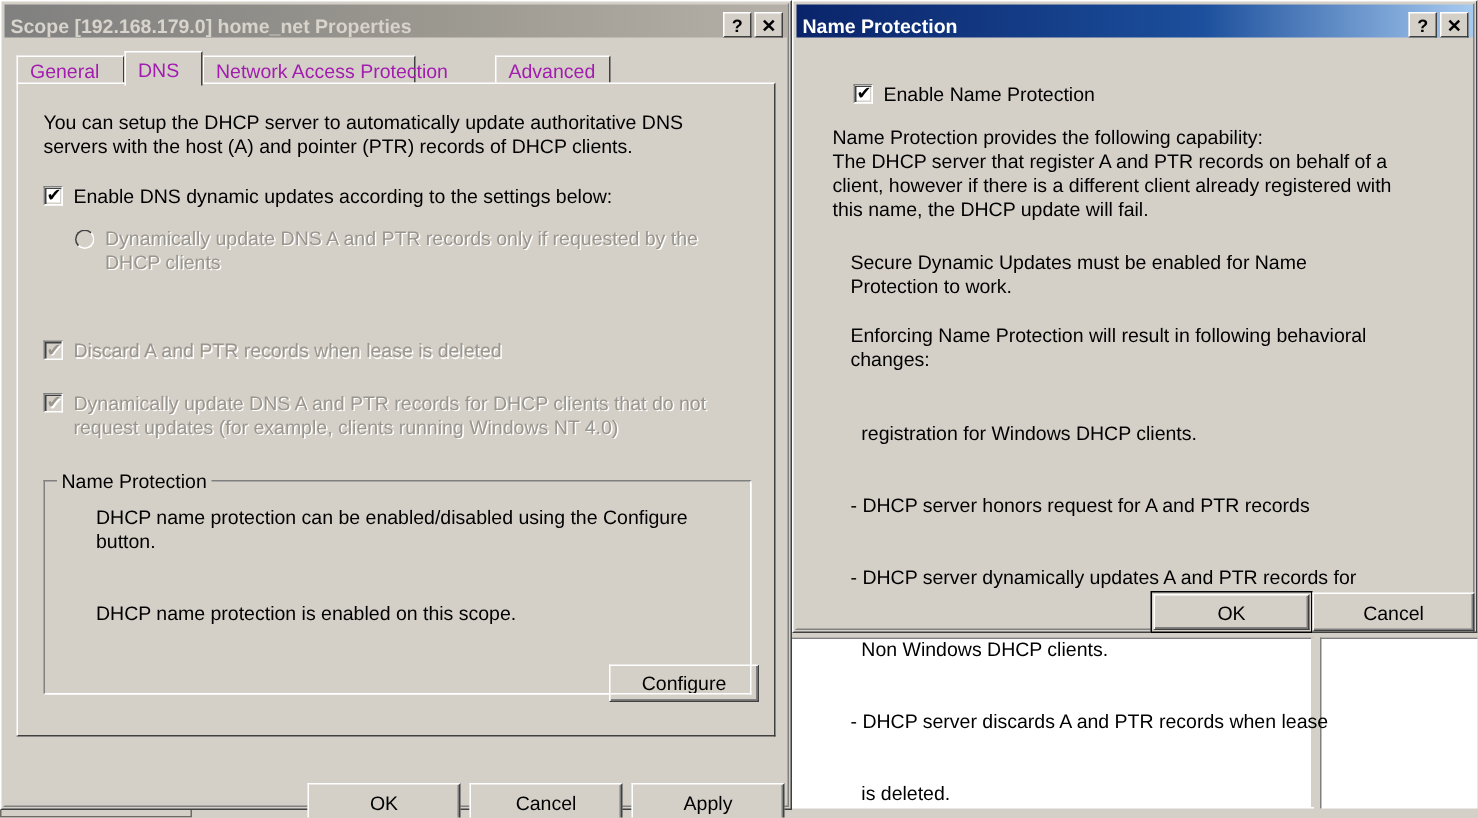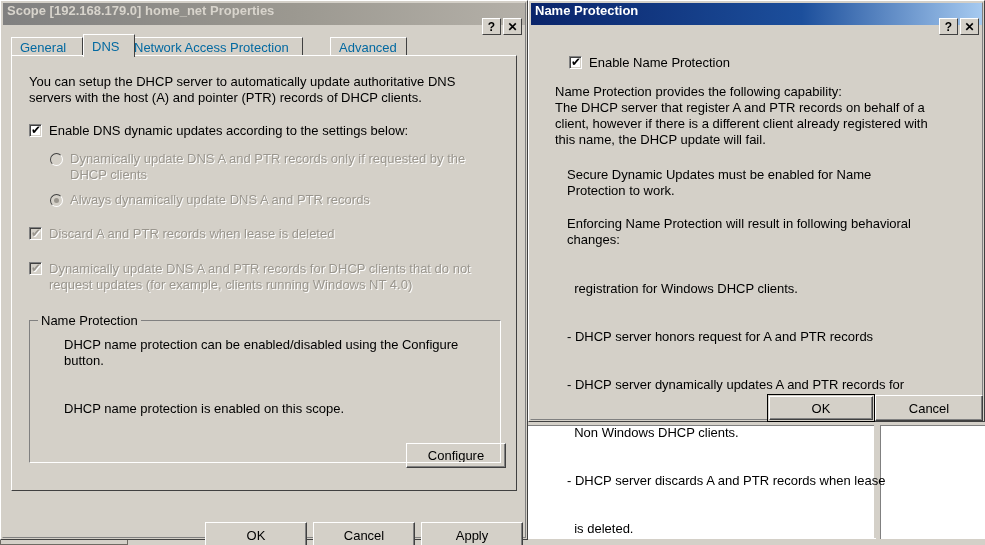--- a/index.html
+++ b/index.html
@@ -56,24 +56,23 @@
   .dialog-inner {
     position: absolute; left: 1px; top: 1px; right: 1px; bottom: 1px;
     border-top: 1px solid #d4d0c8;
     border-left: 1px solid #d4d0c8;
     border-right: 1px solid #808080;
     border-bottom: 1px solid #808080;
     box-sizing: border-box;
   }
   .titlebar {
     position: absolute; left: 0; top: 0; right: 0; height: 22px;
-    display: flex; align-items: flex-start;
+    display: flex; align-items: flex-end;
     padding-left: 4px;
     box-sizing: border-box;
-    flex-direction: column;
   }
   .titlebar.inactive {
     background: linear-gradient(to right, #808080 0%, #9b9890 55%, #b4b0a8 100%);
   }
   .titlebar.active {
     background: linear-gradient(to right, #0a246a 0%, #1c4f9c 60%, #a6caf0 100%);
   }
   .title-text {
     font-size: 13px; font-weight: bold; color: #ffffff;
     white-space: nowrap;
@@ -100,21 +99,21 @@
   }
   .tab {
     position: absolute; bottom: 0;
     height: 19px;
     padding: 0 8px;
     background: #d4d0c8;
     border-top: 1px solid #ffffff;
     border-left: 1px solid #ffffff;
     border-right: 1px solid #404040;
     box-sizing: border-box;
-    font-size: 13px; color: #0369a1;
+    font-size: 13px; color: #a21caf;
     display: flex; align-items: center;
     white-space: nowrap;
   }
   .tab.selected {
     height: 23px;
     bottom: -1px;
     z-index: 5;
     border-right: 1px solid #404040;
   }
   .tabpage {
@@ -247,21 +246,21 @@
         </span>
       </div>
 
       <div class="tabstrip">
         <div class="tab" style="left:0px; width:72px;">
           <span>General</span>
         </div>
         <div class="tab selected" style="left:72px; width:52px;">
           <span>DNS</span>
         </div>
-        <div class="tab" style="left:114px; width:178px;">
+        <div class="tab" style="left:124px; width:142px;">
           <span>Network Access Protection</span>
         </div>
         <div class="tab" style="left:289px; width:77px;margin-left:30px;">
           <span>Advanced</span>
         </div>
       </div>
 
       <div class="tabpage">
 
         <div class="body-text" style="position:absolute; left:17px; top:18px; width:470px;">You can setup the DHCP server to automatically update authoritative DNS</div>
@@ -275,26 +274,20 @@
         </div>
 
         <div class="row" style="position:absolute; left:38px; top:95px; width:450px;">
           <span class="rb disabled"></span>
           <span class="lbl body-text dim">
             <span>Dynamically update DNS A and PTR records only if requested by the</span><br>
             <span>DHCP clients</span>
           </span>
         </div>
 
-        <div class="row" style="position:absolute; left:38px; top:136px; width:450px;">
-          <span class="rb disabled">
-            <span class="dot"></span>
-          </span>
-          <span class="lbl body-text dim">Always dynamically update DNS A and PTR records</span>
-        </div>
 
         <div class="row" style="position:absolute; left:17px; top:170px; width:470px;">
           <span class="cb disabled">
             <span class="tick">✔</span>
           </span>
           <span class="lbl body-text dim">Discard A and PTR records when lease is deleted</span>
         </div>
 
         <div class="row" style="position:absolute; left:17px; top:205px; width:470px;">
           <span class="cb disabled">

